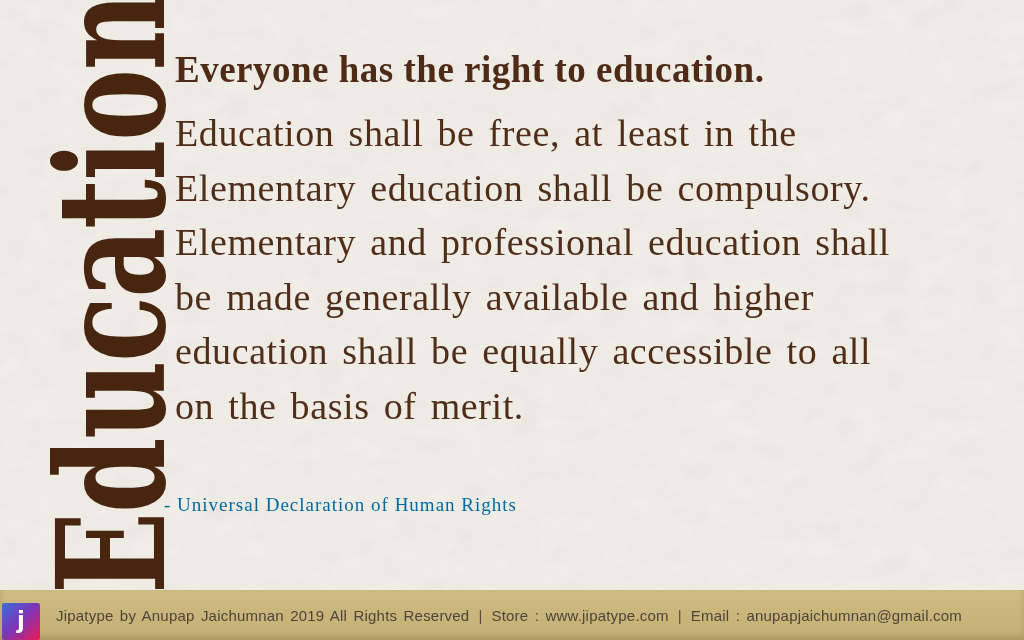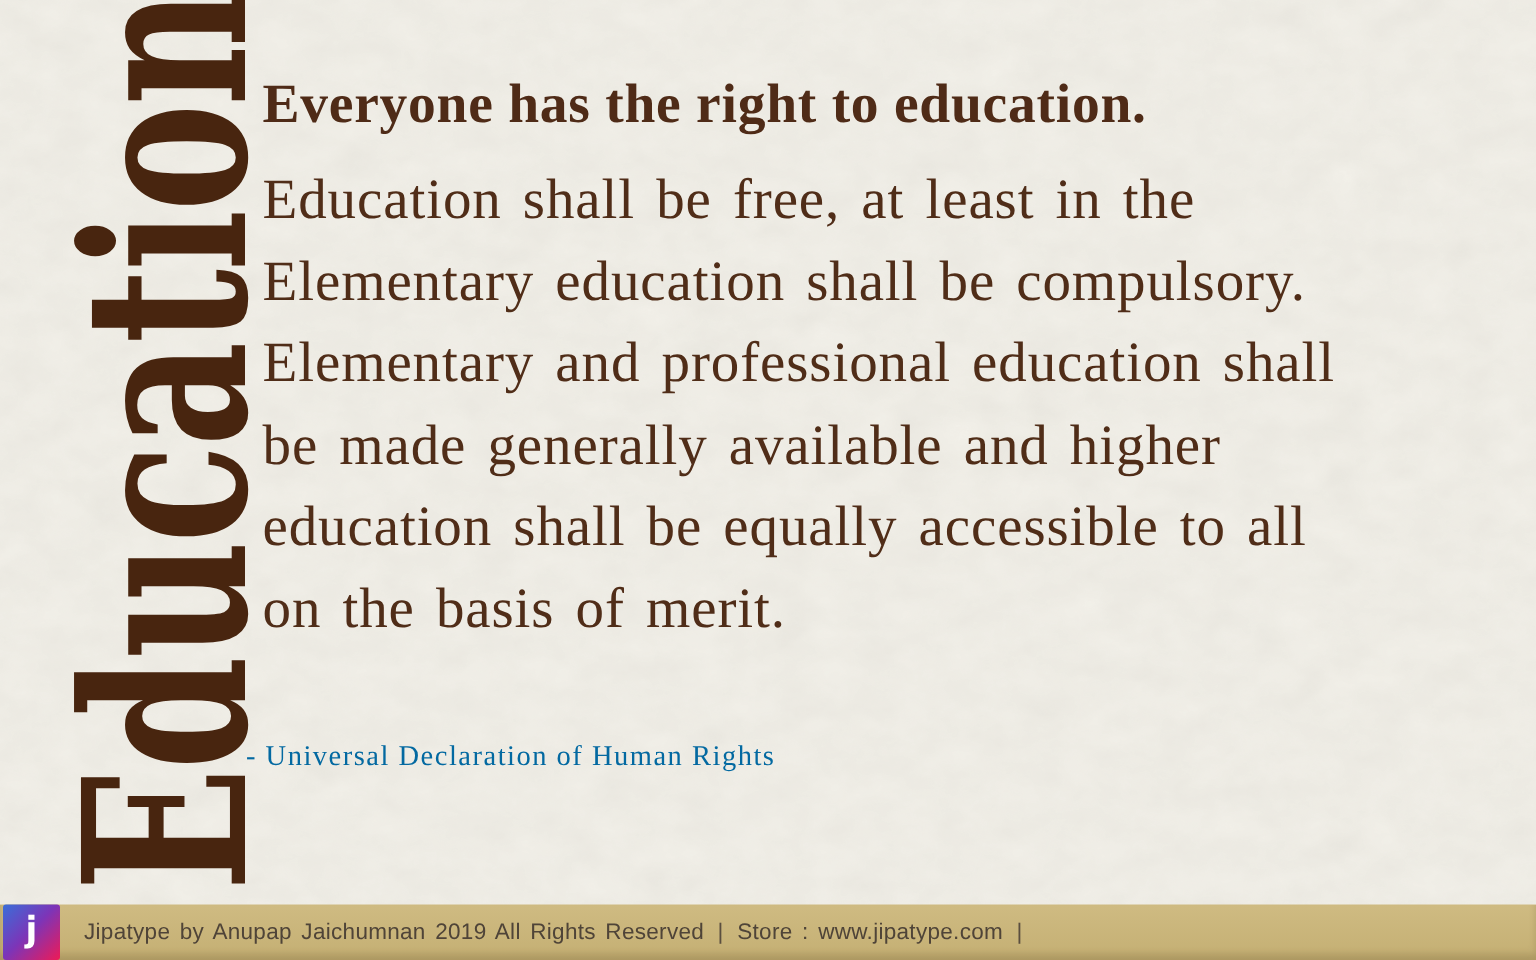--- a/index.html
+++ b/index.html
@@ -66,21 +66,21 @@
     font-size: 19px;
     letter-spacing: 1px;
     color: #0369a1;
     white-space: nowrap;
   }
   .footer {
     position: absolute;
     left: 0;
     bottom: 0;
     width: 1024px;
-    height: 37px;
+    height: 50px;
     background: linear-gradient(#cfbb82, #c4af73);
     box-shadow: inset 0 -4px 5px rgba(90, 72, 35, 0.22);
     display: flex;
     align-items: center;
     padding-left: 56px;
     font-family: "Liberation Sans", sans-serif;
     font-size: 15px;
     letter-spacing: 0.2px;
     word-spacing: 2px;
     color: #4f4438;
@@ -131,19 +131,20 @@
     <div class="line">on the basis of merit.</div>
   </div>
 
   <div class="attribution">- Universal Declaration of Human Rights</div>
 
   <div class="footer">
     <span>Jipatype by Anupap Jaichumnan 2019 All Rights Reserved</span>
     <span class="sep">|</span>
     <span>Store : www.jipatype.com</span>
     <span class="sep">|</span>
+    <span>Email : anupapjaichumnan@gmail.com</span>
   </div>
 
   <div class="logo">
     <span>j</span>
   </div>
 
 </div>
 
 </body></html>

